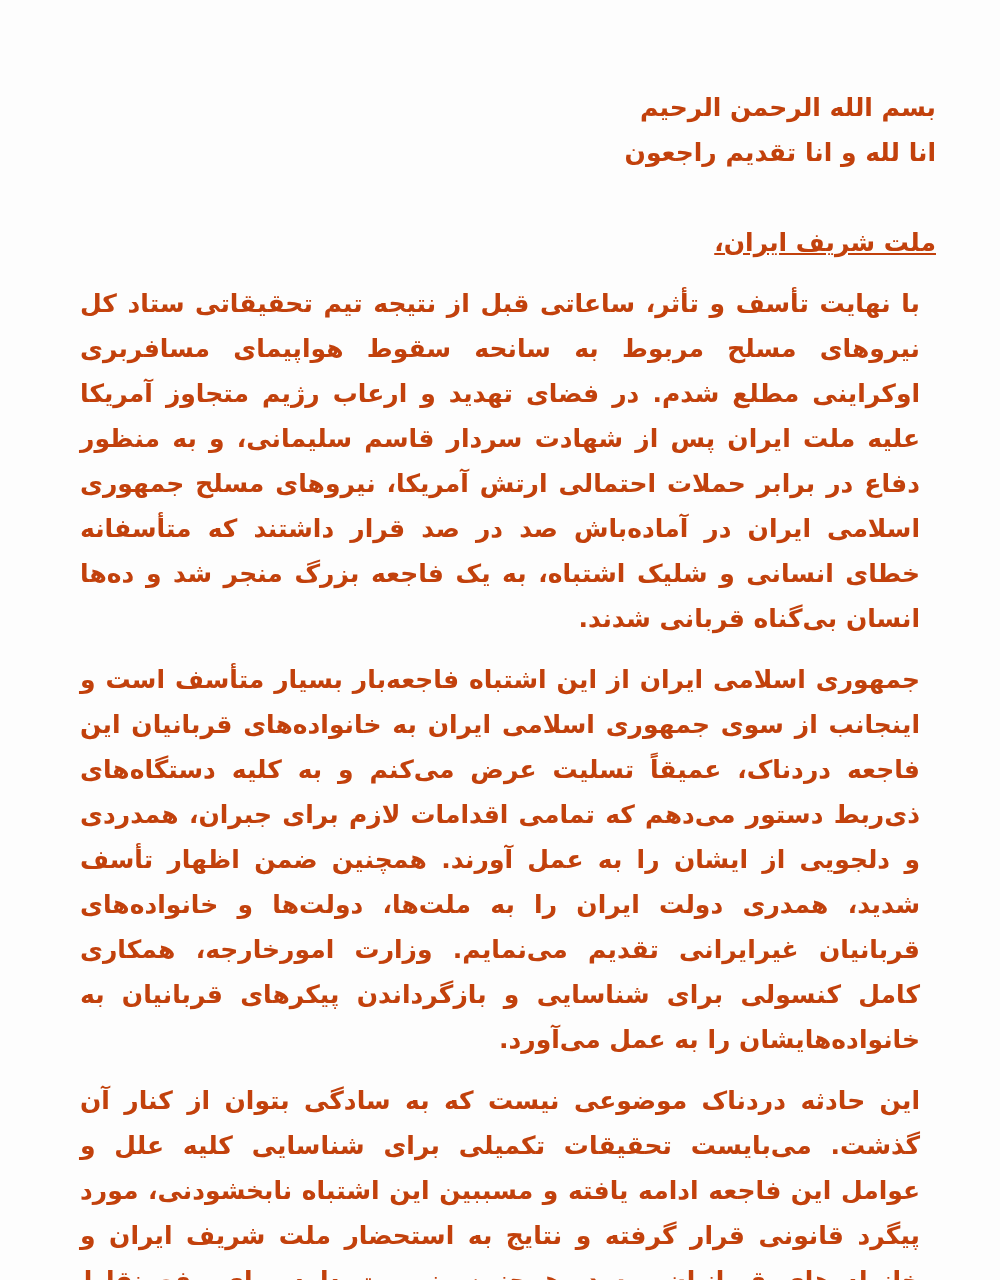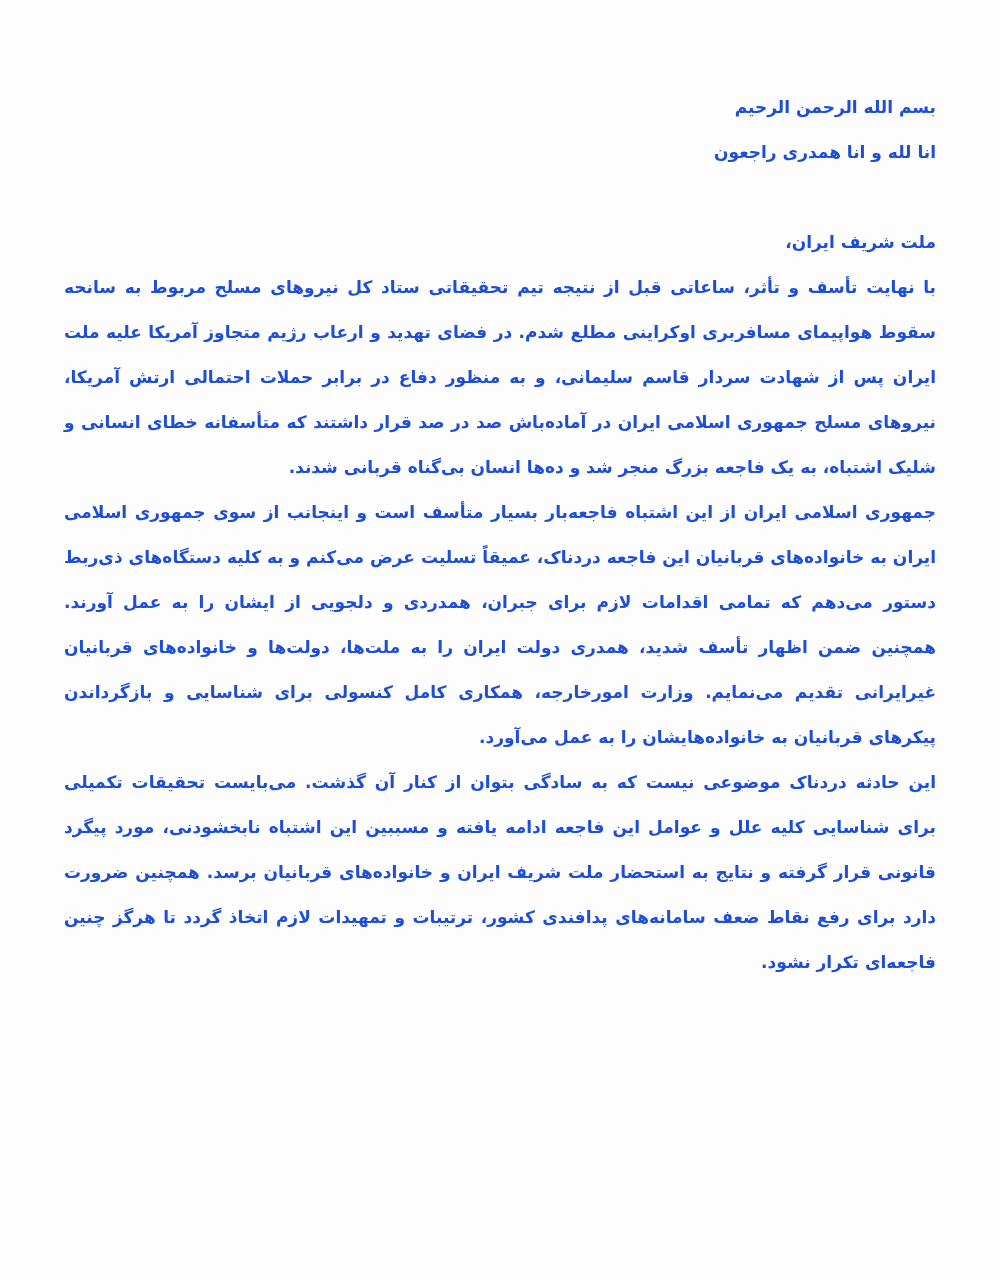--- a/index.html
+++ b/index.html
@@ -13,47 +13,48 @@
     overflow: hidden;
     font-family: "DejaVu Sans", sans-serif;
   }
   .page {
     box-sizing: border-box;
     width: 1000px;
     height: 1280px;
     direction: rtl;
     unicode-bidi: embed;
     padding: 85px 64px 0 64px;
-    color: #1d4ed8;
-    font-size: 17px;
+    color: #c2410c;
+    font-size: 25px;
     font-weight: 700;
     line-height: 45px;
   }
   .line-right {
     text-align: right;
   }
   .salutation {
     margin-top: 45px;
     text-align: right;
+    text-decoration: underline;
   }
   .body-paragraphs p {
-    margin: 0;
+    margin: 16px;
     padding: 0;
     text-align: justify;
     text-justify: inter-word;
   }
 </style>
 </head>
 <body>
 
 <div class="page">
 
   <div class="header">
     <div class="line-right">بسم الله الرحمن الرحیم</div>
-    <div class="line-right">انا لله و انا همدری راجعون</div>
+    <div class="line-right">انا لله و انا تقدیم راجعون</div>
   </div>
 
   <div class="salutation">ملت شریف ایران،</div>
 
   <div class="body-paragraphs">
     <p>با نهایت تأسف و تأثر، ساعاتی قبل از نتیجه تیم تحقیقاتی ستاد کل نیروهای مسلح مربوط به سانحه سقوط هواپیمای مسافربری اوکراینی مطلع شدم. در فضای تهدید و ارعاب رژیم متجاوز آمریکا علیه ملت ایران پس از شهادت سردار قاسم سلیمانی، و به منظور دفاع در برابر حملات احتمالی ارتش آمریکا، نیروهای مسلح جمهوری اسلامی ایران در آماده‌باش صد در صد قرار داشتند که متأسفانه خطای انسانی و شلیک اشتباه، به یک فاجعه بزرگ منجر شد و ده‌ها انسان بی‌گناه قربانی شدند.</p>
     <p>جمهوری اسلامی ایران از این اشتباه فاجعه‌بار بسیار متأسف است و اینجانب از سوی جمهوری اسلامی ایران به خانواده‌های قربانیان این فاجعه دردناک، عمیقاً تسلیت عرض می‌کنم و به کلیه دستگاه‌های ذی‌ربط دستور می‌دهم که تمامی اقدامات لازم برای جبران، همدردی و دلجویی از ایشان را به عمل آورند. همچنین ضمن اظهار تأسف شدید، همدری دولت ایران را به ملت‌ها، دولت‌ها و خانواده‌های قربانیان غیرایرانی تقدیم می‌نمایم. وزارت امورخارجه، همکاری کامل کنسولی برای شناسایی و بازگرداندن پیکرهای قربانیان به خانواده‌هایشان را به عمل می‌آورد.</p>
     <p>این حادثه دردناک موضوعی نیست که به سادگی بتوان از کنار آن گذشت. می‌بایست تحقیقات تکمیلی برای شناسایی کلیه علل و عوامل این فاجعه ادامه یافته و مسببین این اشتباه نابخشودنی، مورد پیگرد قانونی قرار گرفته و نتایج به استحضار ملت شریف ایران و خانواده‌های قربانیان برسد. همچنین ضرورت دارد برای رفع نقاط ضعف سامانه‌های پدافندی کشور، ترتیبات و تمهیدات لازم اتخاذ گردد تا هرگز چنین فاجعه‌ای تکرار نشود.</p>
   </div>
 

